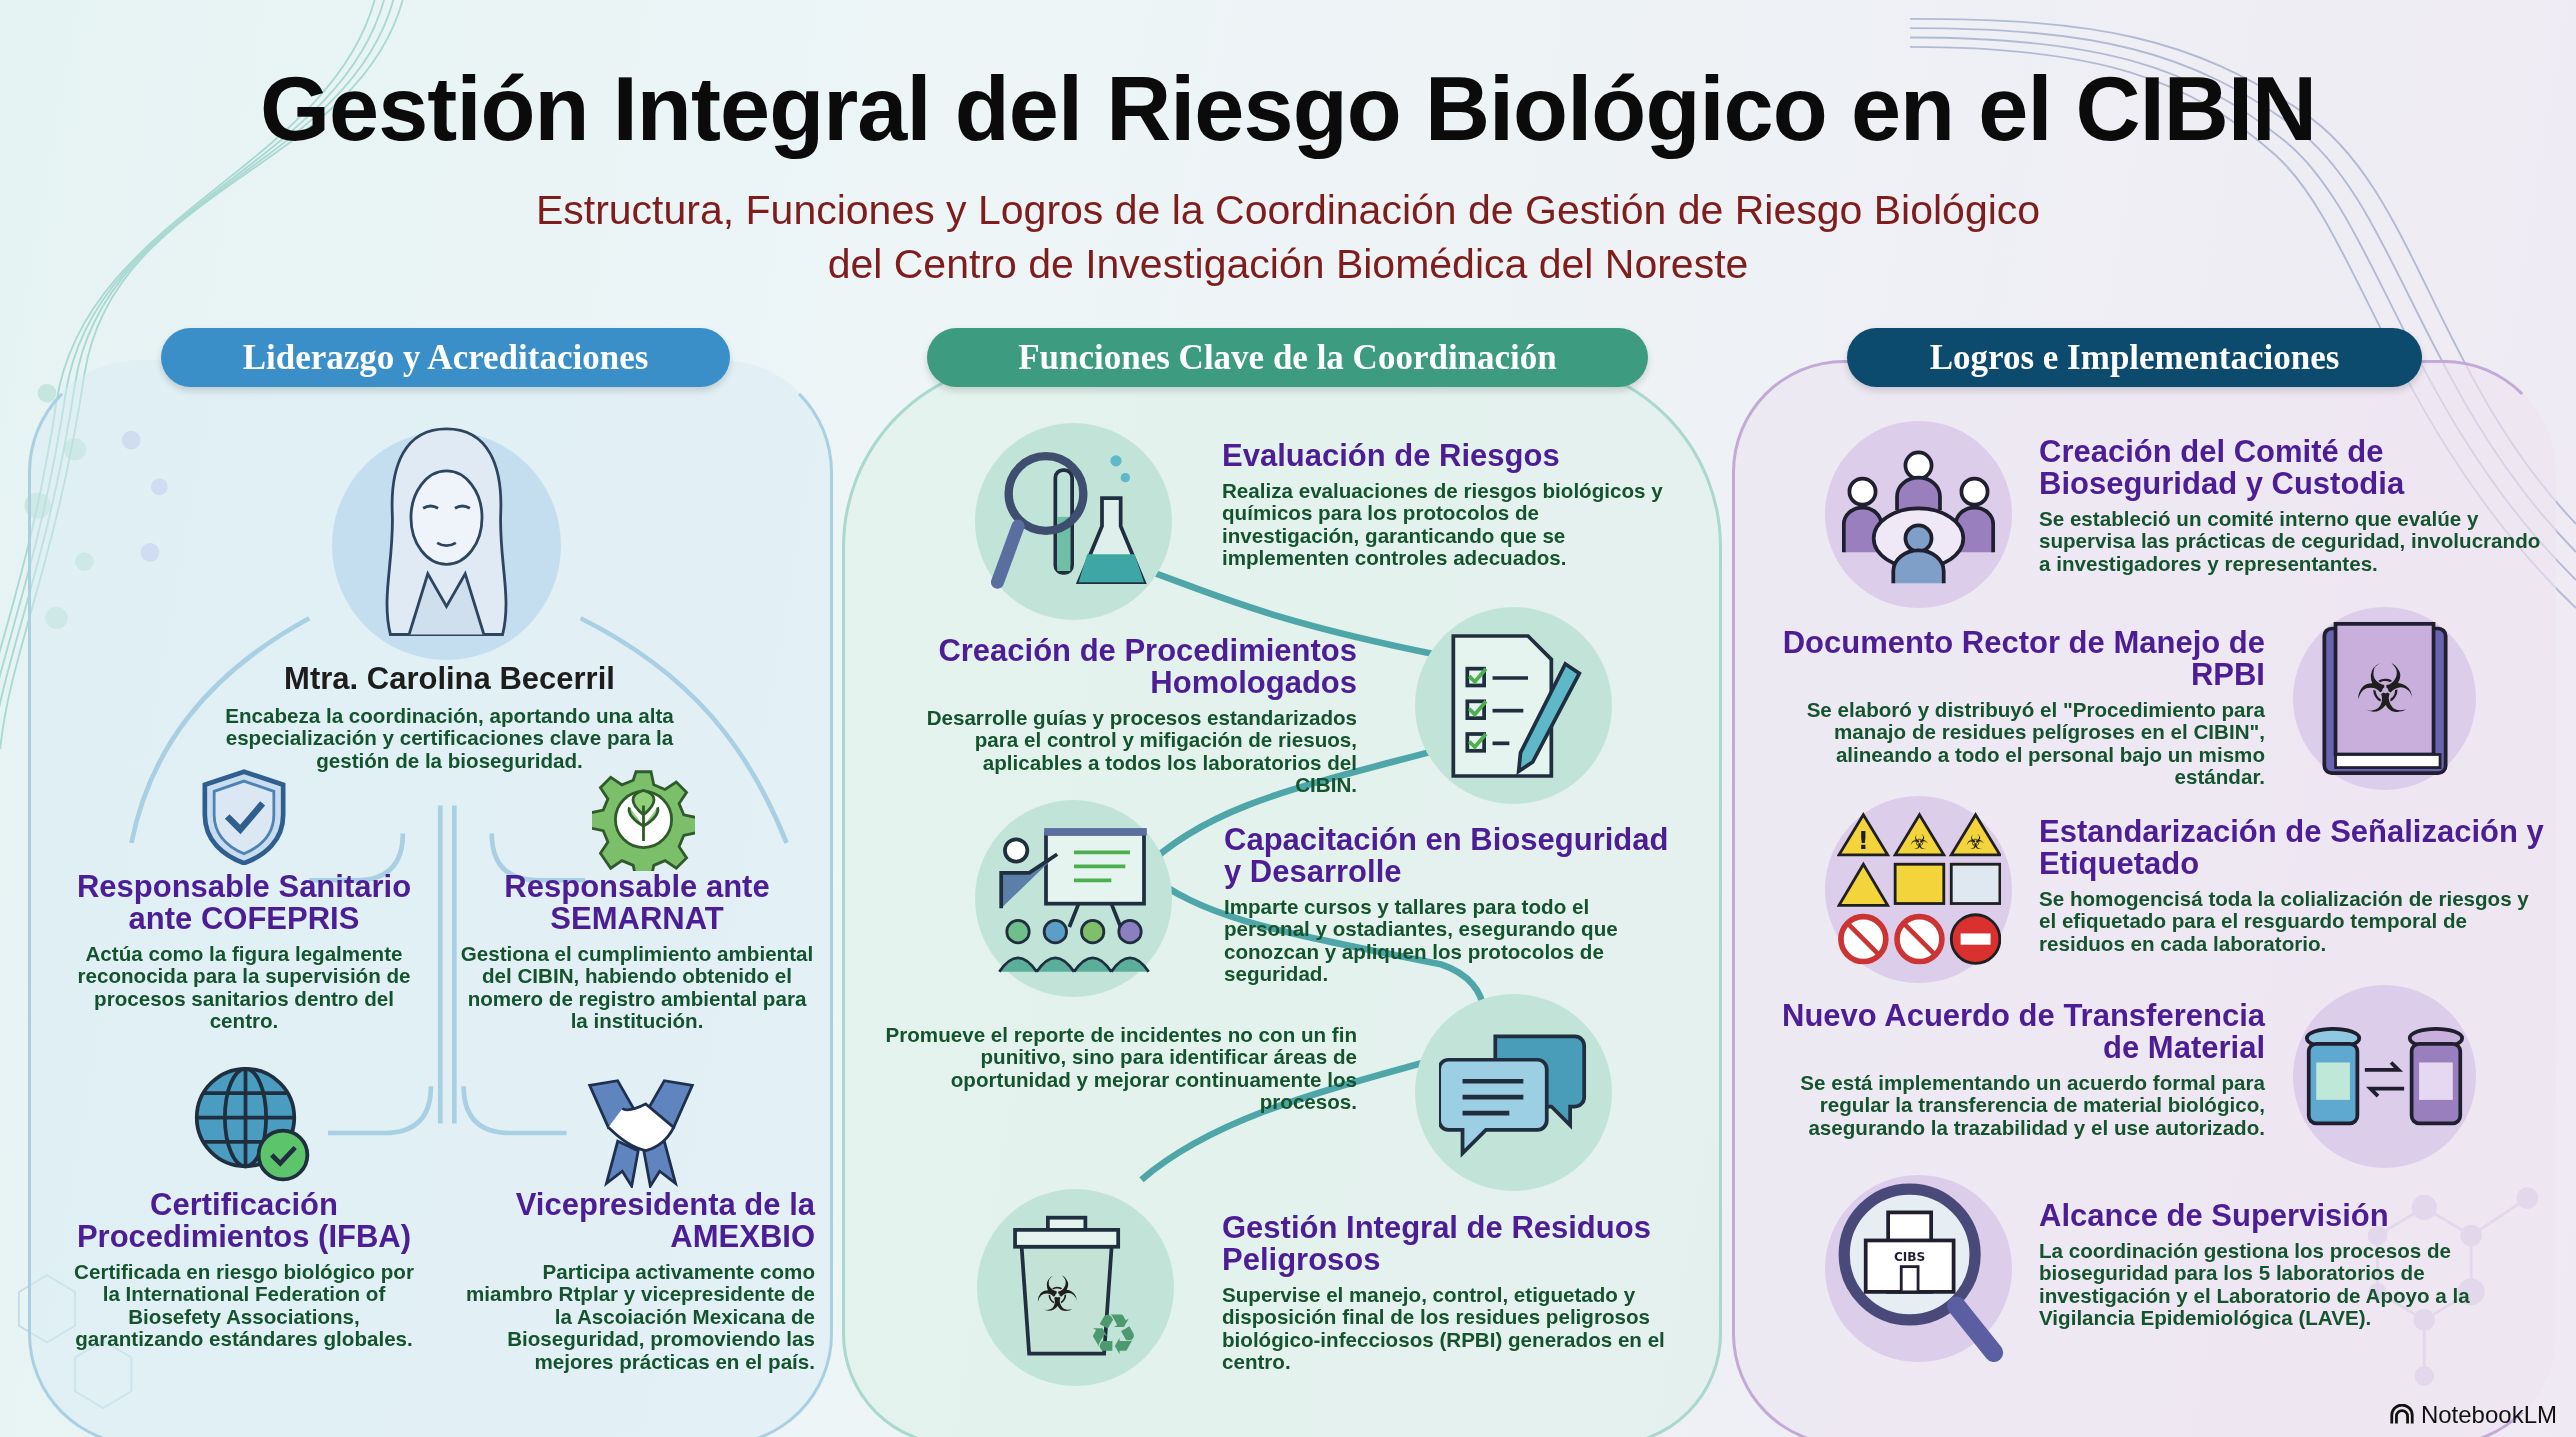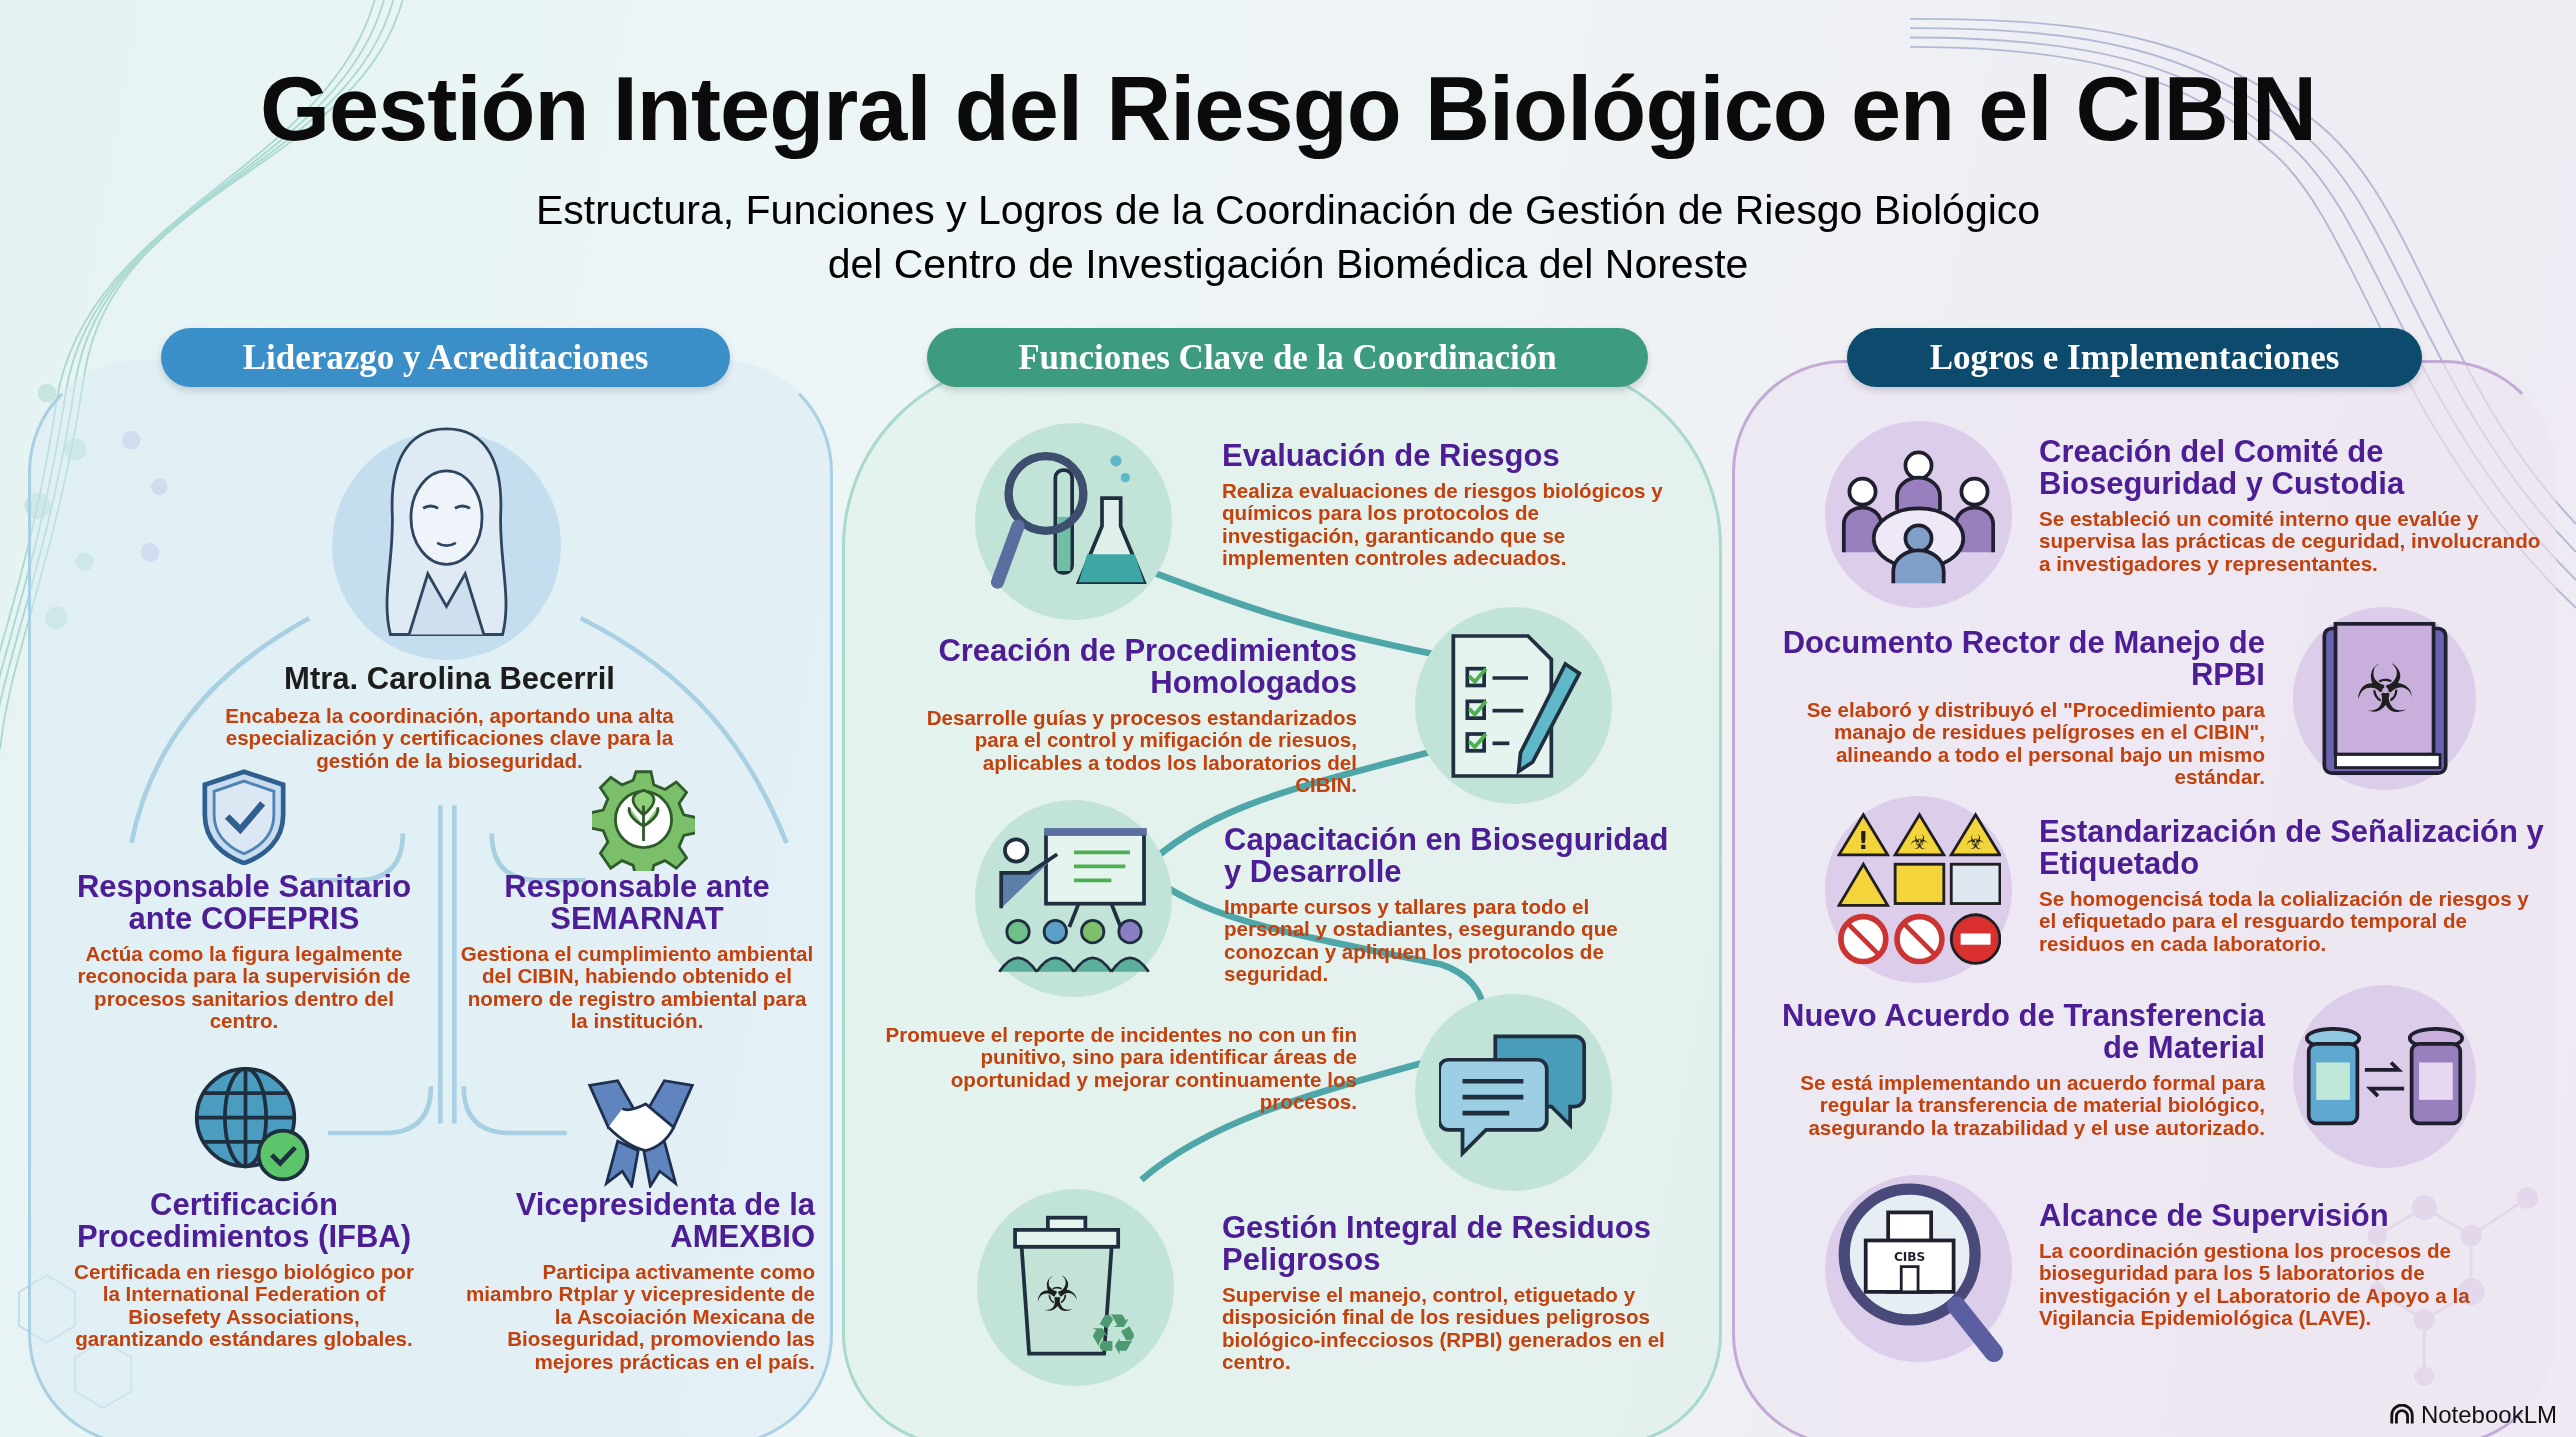--- a/index.html
+++ b/index.html
@@ -10,21 +10,21 @@
     position: relative;
     color: #1f1f1f;
   }
   .deco { position: absolute; pointer-events: none; }
   .title {
     position: absolute; left: 0; top: 58px; width: 2576px; text-align: center;
     font-size: 90px; font-weight: 700; color: #0b0b0b; letter-spacing: -0.9px;
   }
   .subtitle {
     position: absolute; left: 0; top: 183px; width: 2576px; text-align: center;
-    font-size: 41px; line-height: 54px; color: #000000;
+    font-size: 41px; line-height: 54px; color: #7f1d1d;
   }
   .subtitle div { display: block; }
 
   .col-panel { position: absolute; border-radius: 112px; }
   .panel-left { left: 28px; top: 360px; width: 805px; height: 1086px; border: 3.7px solid #a9cfe3; border-top-color: transparent; background: rgba(214,234,244,0.45); }
   .panel-mid { left: 842px; top: 360px; width: 880px; height: 1086px; border: 3.7px solid #a9d9cc; background: rgba(220,240,232,0.55); border-radius: 187px 187px 112px 112px; }
   .panel-right { left: 1732px; top: 360px; width: 824px; height: 1086px; border: 3.7px solid #c2a9d6; background: rgba(236,228,242,0.6); border-right-color: transparent; }
 
   .badge {
     position: absolute; height: 59px; border-radius: 36px; color: #fff;
@@ -36,21 +36,21 @@
   .badge-mid { left: 927px; top: 328px; width: 721px; background: #3d9c80; }
   .badge-right { left: 1847px; top: 328px; width: 575px; background: #0c4a6e; }
 
   .circle { position: absolute; border-radius: 50%; display: flex; align-items: center; justify-content: center; }
   .c-blue { background: #c4def0; }
   .c-green { background: #c2e4d8; }
   .c-purple { background: #dccdea; }
 
   .block { position: absolute; }
   .block h3 { font-size: 31px; font-weight: 700; line-height: 32px; color: #4c1d95; }
-  .block p { font-size: 20.6px; font-weight: 700; line-height: 22.5px; color: #c2410c; margin-top: 7.5px; }
+  .block p { font-size: 20.6px; font-weight: 700; line-height: 22.5px; color: #14532d; margin-top: 7.5px; }
   .center { text-align: center; }
   .right { text-align: right; }
 
   .leader-name { font-size: 31px; font-weight: 700; color: #1d1d1d; }
   .connector { position: absolute; }
   .footer-logo {
     position: absolute; right: 19px; bottom: 9.4px; font-size: 24px; color: #111;
     display: flex; align-items: center; gap: 5.6px;
   }
 </style>

